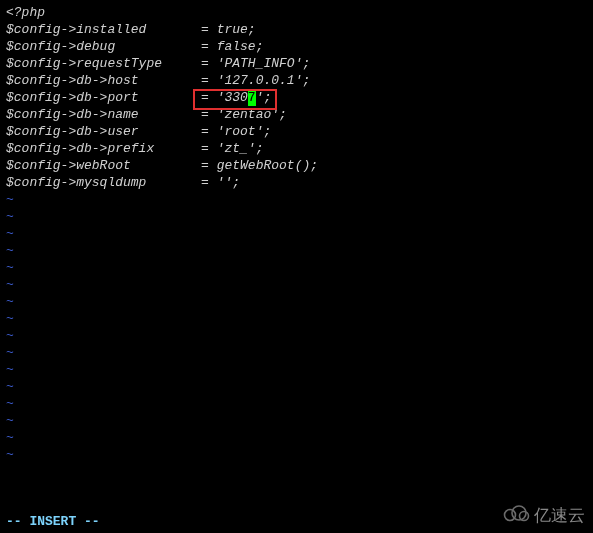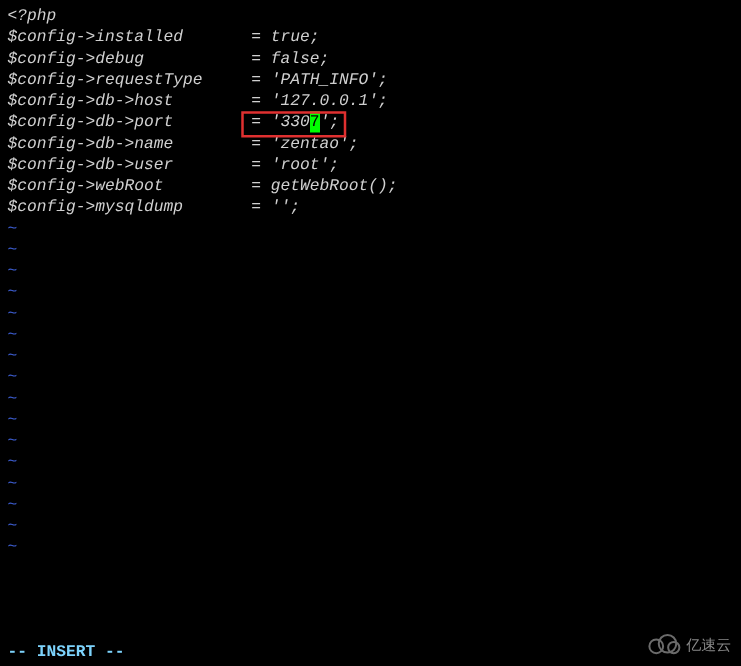--- a/index.html
+++ b/index.html
@@ -54,40 +54,41 @@
     }
     .watermark {
       position: absolute;
       bottom: 6px;
       right: 8px;
       display: flex;
       align-items: center;
       gap: 4px;
       font-style: normal;
       color: #888;
-      font-size: 12px;
+      font-size: 17px;
       font-family: sans-serif;
     }
     .watermark-icon {
       opacity: 0.7;
     }
   </style>
 </head>
 <body>
 
 <div>
   <div class="line">&lt;?php</div>
   <div id="code-lines">
       <div class="line">$config-&gt;installed       = true;</div>
       <div class="line">$config-&gt;debug           = false;</div>
       <div class="line">$config-&gt;requestType     = 'PATH_INFO';</div>
       <div class="line">$config-&gt;db-&gt;host        = '127.0.0.1';</div>
       <div class="line">$config-&gt;db-&gt;port        = '330<span class="cursor">7</span>';</div>
       <div class="line">$config-&gt;db-&gt;name        = 'zentao';</div>
       <div class="line">$config-&gt;db-&gt;user        = 'root';</div>
+      <div class="line">$config-&gt;db-&gt;prefix      = 'zt_';</div>
       <div class="line">$config-&gt;webRoot         = getWebRoot();</div>
       <div class="line">$config-&gt;mysqldump       = '';</div>
     </div>
   <div id="tilde-lines">
       <div class="line tilde">~</div>
       <div class="line tilde">~</div>
       <div class="line tilde">~</div>
       <div class="line tilde">~</div>
       <div class="line tilde">~</div>
       <div class="line tilde">~</div>

